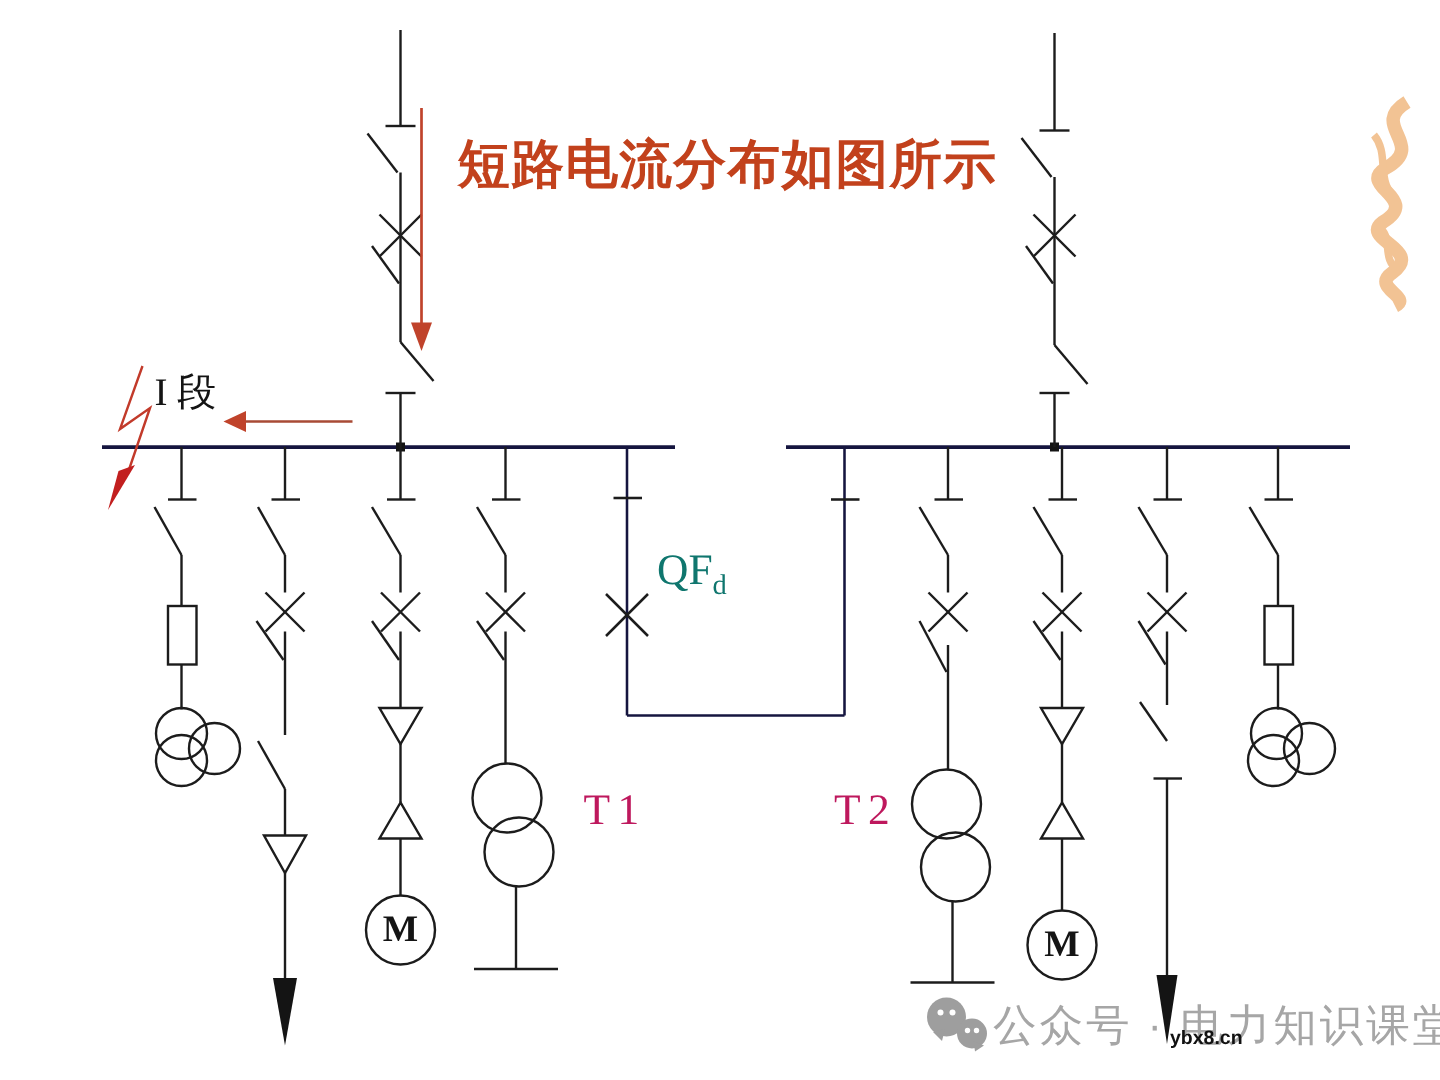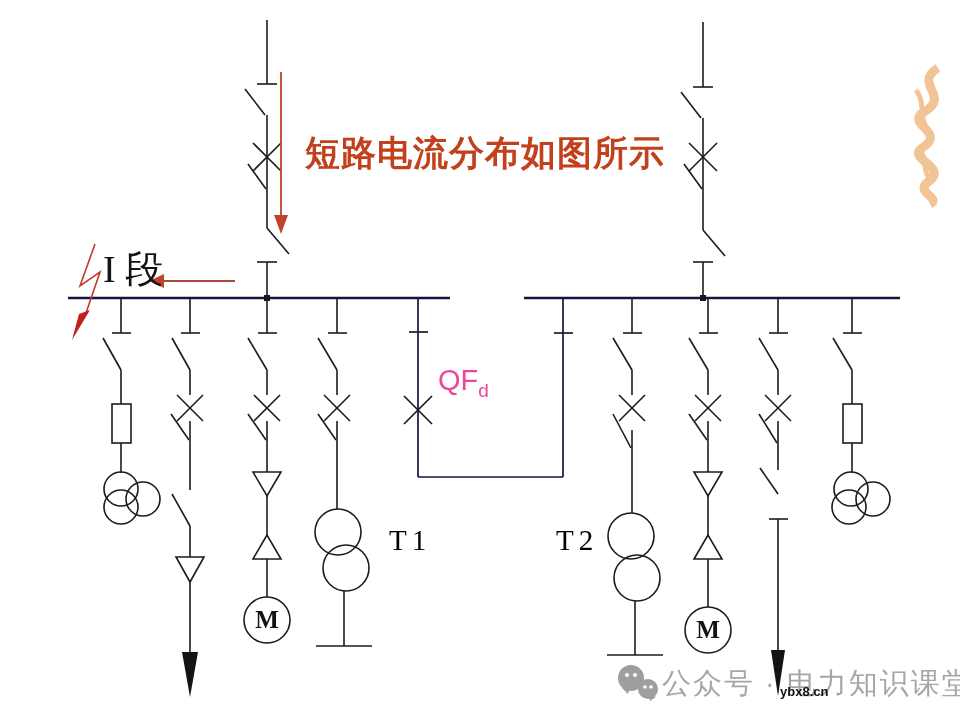--- a/index.html
+++ b/index.html
@@ -1,24 +1,24 @@
 <!DOCTYPE html>
 <html><head>
 <meta charset="utf-8">
 <style>
   html,body{margin:0;padding:0;background:#ffffff;}
   #canvas{position:relative;width:960px;height:720px;background:#ffffff;overflow:hidden;
           font-family:"Liberation Sans",sans-serif;}
   #diagram-svg{position:absolute;left:0;top:0;}
   .lbl{position:absolute;white-space:nowrap;}
   .title-red{font-size:35px;font-weight:bold;color:#c2411c;letter-spacing:1px;
-             font-family:"Liberation Sans",sans-serif;margin-top:44px;}
-  .bus-label{font-size:38px;color:#141414;font-family:"Liberation Serif",serif;}
-  .dev-label{font-size:29px;color:#000000;font-family:"Liberation Serif",serif;letter-spacing:5px;}
-  .qf-label{font-size:29px;color:#ec4899;font-family:Liberation Sans, sans-serif;}
+             font-family:"Liberation Sans",sans-serif;}
+  .bus-label{font-size:26px;color:#141414;font-family:"Liberation Serif",serif;}
+  .dev-label{font-size:29px;color:#be185d;font-family:"Liberation Serif",serif;letter-spacing:5px;}
+  .qf-label{font-size:29px;color:#0f766e;font-family:Liberation Serif, serif;}
   .qf-label sub{font-size:19px;letter-spacing:0;}
   .motor-label{font-size:25px;font-weight:bold;color:#141414;font-family:"Liberation Serif",serif;
                transform:translate(-50%,-52%);}
   .wm-gray{font-size:29px;color:#a6a6a6;letter-spacing:2px;}
   .wm-site{font-size:13px;font-weight:bold;color:#111111;font-family:Liberation Sans, sans-serif;}
 </style>
 </head>
 <body>
 
 <div id="canvas">

